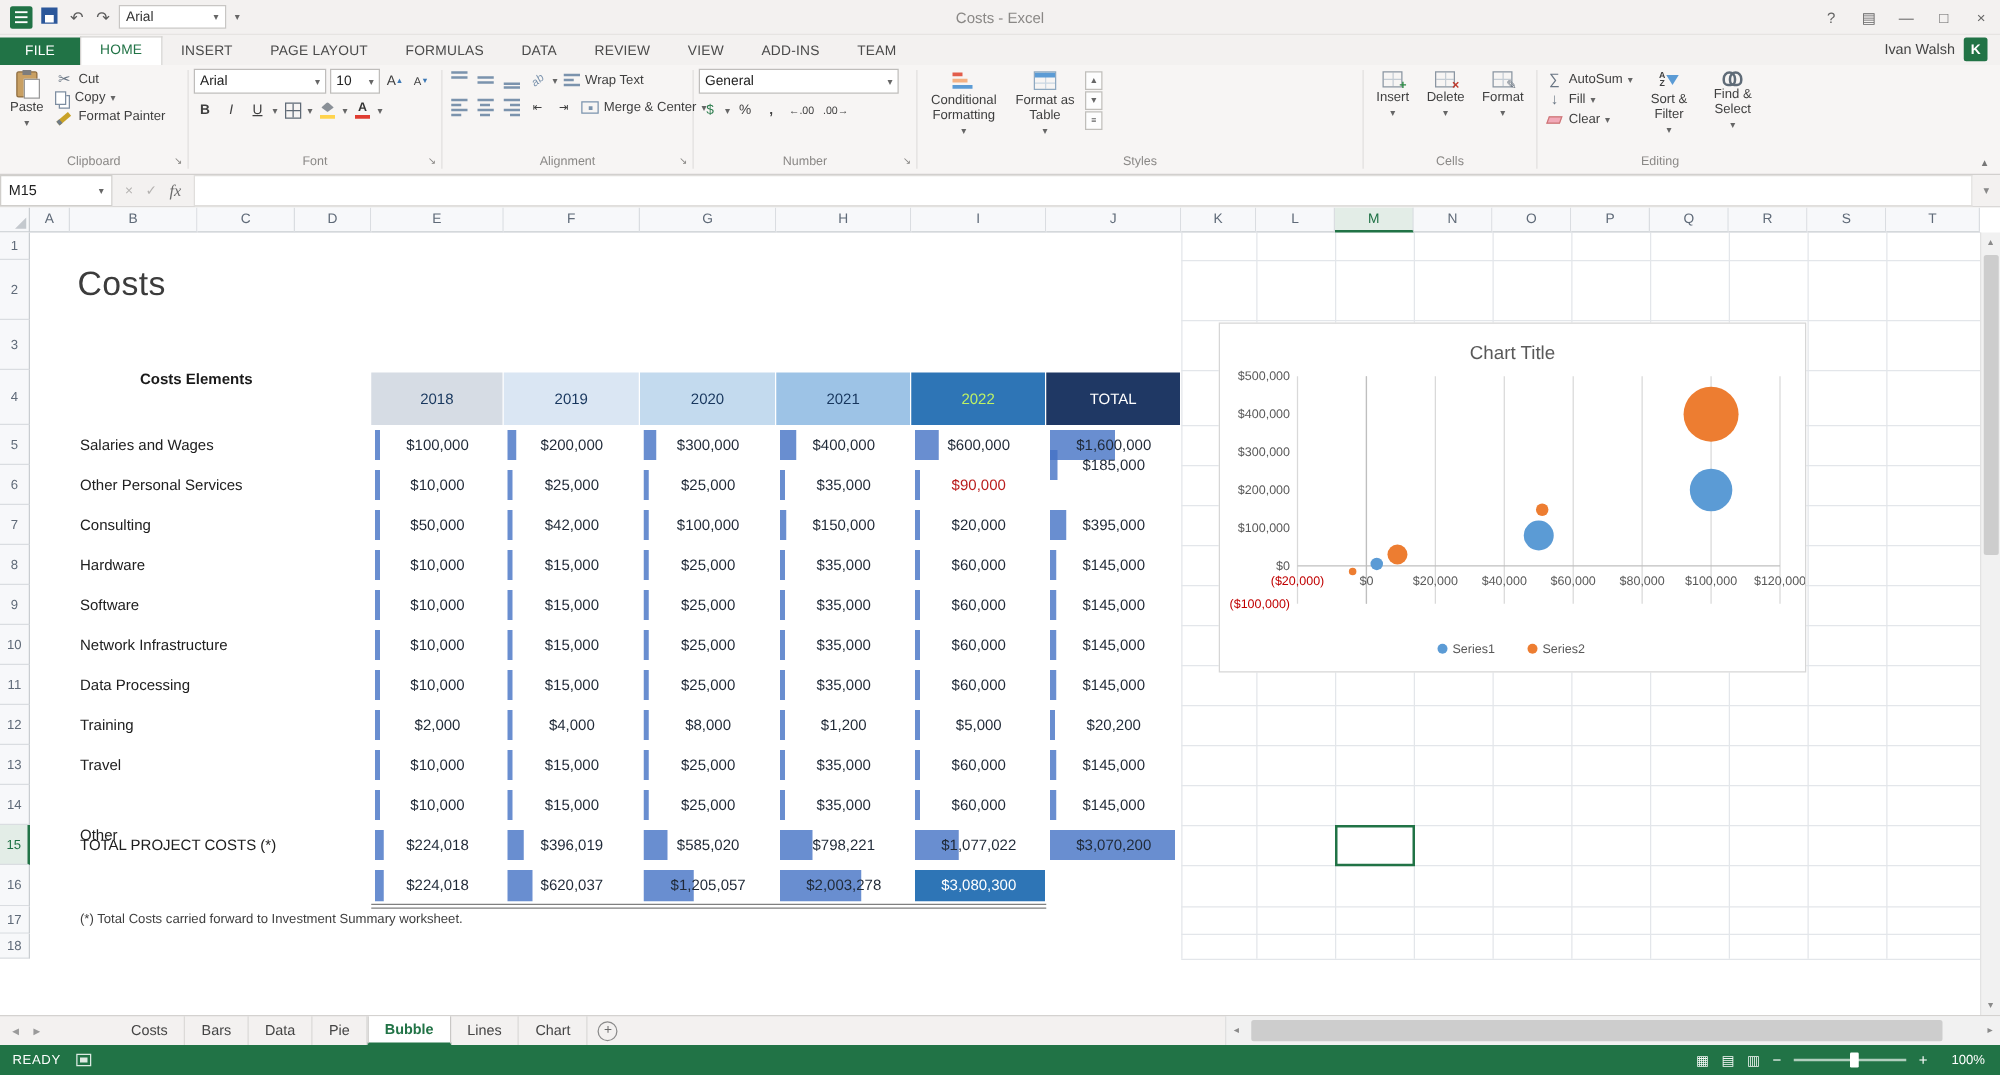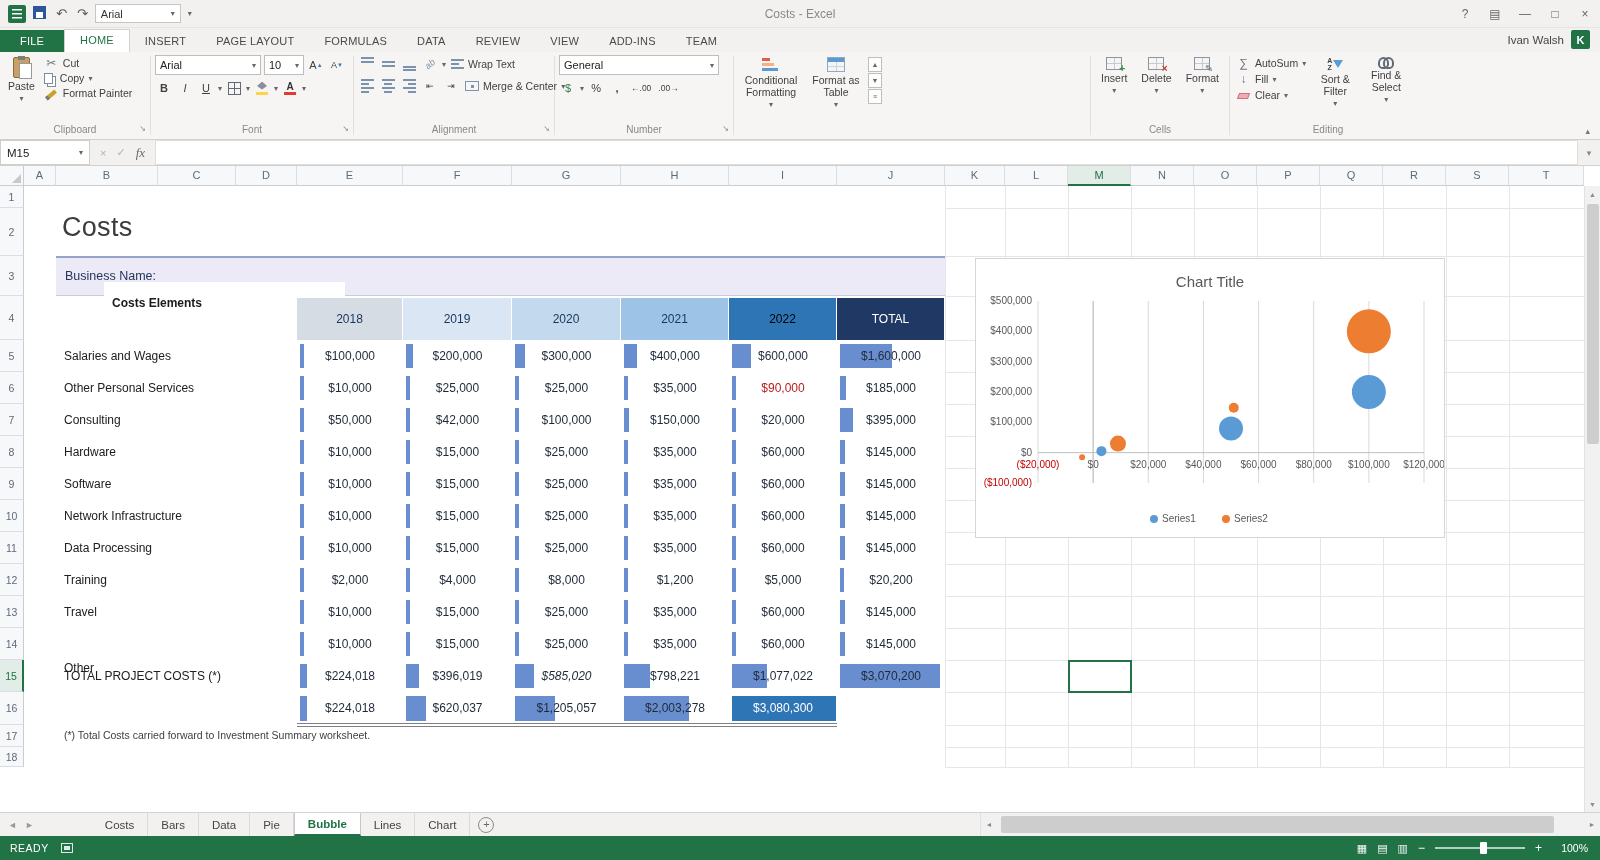--- a/index.html
+++ b/index.html
@@ -389,20 +389,21 @@
           <span class="ico-fat"></span>
           <span>Format as Table</span>
           <span class="dd">▾</span>
         </div>
         <div class="galarrows">
           <span>▲</span>
           <span>▼</span>
           <span>≡</span>
         </div>
       </div>
+      <div class="rg-label"><span>Styles</span></div>
     </div>
     <div class="rgdiv"></div>
 
     <div class="rgroup" style="width:138px">
       <div class="rg-body" style="justify-content:center;gap:6px;">
         <div class="bigbtn">
           <span class="ico-cells">
               <span class="mark green">+</span>
             </span>
           <span>Insert</span>
@@ -508,28 +509,27 @@
         <div class="glh" style="top: 462px; left: 945px; width: 639px;"></div>
         <div class="glh" style="top: 494px; left: 945px; width: 639px;"></div>
         <div class="glh" style="top: 526px; left: 945px; width: 639px;"></div>
         <div class="glh" style="top: 559px; left: 945px; width: 639px;"></div>
         <div class="glh" style="top: 581px; left: 945px; width: 639px;"></div>
         <div class="glh" style="top: 601px; left: 945px; width: 639px;"></div>
       </div>
 
     <div id="sheetlayer">
       <div class="sh-title">Costs</div>
-      <div class="bizband">Business Name:</div>
       <div class="footnote">(*) Total Costs carried forward to Investment Summary worksheet.</div>
     <div class="th-label" style="left: 56px; top: 116px; width: 241px; height: 42px; line-height: 42px; margin-left: 48px;">Costs Elements</div>
         <div class="th-year" style="left: 297px; top: 132px; width: 105px; height: 42px; line-height: 42px; background: rgb(214, 220, 228); color: rgb(23, 54, 93);">2018</div>
         <div class="th-year" style="left: 403px; top: 132px; width: 108px; height: 42px; line-height: 42px; background: rgb(218, 230, 243); color: rgb(23, 54, 93);">2019</div>
         <div class="th-year" style="left: 512px; top: 132px; width: 108px; height: 42px; line-height: 42px; background: rgb(195, 218, 238); color: rgb(23, 54, 93);">2020</div>
         <div class="th-year" style="left: 621px; top: 132px; width: 107px; height: 42px; line-height: 42px; background: rgb(157, 195, 230); color: rgb(23, 54, 93);">2021</div>
-        <div class="th-year" style="left: 729px; top: 132px; width: 107px; height: 42px; line-height: 42px; background: rgb(46, 117, 182); color: #000000;">2022</div>
+        <div class="th-year" style="left: 729px; top: 132px; width: 107px; height: 42px; line-height: 42px; background: rgb(46, 117, 182); color: #bef264;">2022</div>
         <div class="th-year" style="left: 837px; top: 132px; width: 107px; height: 42px; line-height: 42px; background: rgb(31, 56, 100); color: rgb(255, 255, 255);">TOTAL</div>
         <div class="rlabel" style="left: 64px; top: 174px; height: 32px; line-height: 32px;">Salaries and Wages</div>
         <div class="vcell" style="left: 298px; top: 174px; width: 104px; height: 32px;">
           <div class="vbar" style="width: 4px; background: rgba(68, 114, 196, 0.8);"></div>
           <div class="vtext" style="line-height: 32px; color: rgb(31, 41, 55);">$100,000</div>
         </div>
         <div class="vcell" style="left: 404px; top: 174px; width: 107px; height: 32px;">
           <div class="vbar" style="width: 7px; background: rgba(68, 114, 196, 0.8);"></div>
           <div class="vtext" style="line-height: 32px; color: rgb(31, 41, 55);">$200,000</div>
         </div>
@@ -563,21 +563,21 @@
           <div class="vtext" style="line-height: 32px; color: rgb(31, 41, 55);">$25,000</div>
         </div>
         <div class="vcell" style="left: 622px; top: 206px; width: 106px; height: 32px;">
           <div class="vbar" style="width: 4px; background: rgba(68, 114, 196, 0.8);"></div>
           <div class="vtext" style="line-height: 32px; color: rgb(31, 41, 55);">$35,000</div>
         </div>
         <div class="vcell" style="left: 730px; top: 206px; width: 106px; height: 32px;">
           <div class="vbar" style="width: 4px; background: rgba(68, 114, 196, 0.8);"></div>
           <div class="vtext" style="line-height: 32px; color: #b91c1c;">$90,000</div>
         </div>
-        <div class="vcell" style="left: 838px; top: 206px; width: 106px; height: 32px;">
+        <div class="vcell" style="left: 838px; top: 190px; width: 106px; height: 32px;">
           <div class="vbar" style="width: 6px; background: rgba(68, 114, 196, 0.8);"></div>
           <div class="vtext" style="line-height: 32px; color: rgb(31, 41, 55);">$185,000</div>
         </div>
         <div class="rlabel" style="left: 64px; top: 238px; height: 32px; line-height: 32px;">Consulting</div>
         <div class="vcell" style="left: 298px; top: 238px; width: 104px; height: 32px;">
           <div class="vbar" style="width: 4px; background: rgba(68, 114, 196, 0.8);"></div>
           <div class="vtext" style="line-height: 32px; color: rgb(31, 41, 55);">$50,000</div>
         </div>
         <div class="vcell" style="left: 404px; top: 238px; width: 107px; height: 32px;">
           <div class="vbar" style="width: 4px; background: rgba(68, 114, 196, 0.8);"></div>
@@ -778,21 +778,21 @@
         <div class="vcell" style="left: 298px; top: 494px; width: 104px; height: 32px;">
           <div class="vbar" style="width: 7px; background: rgba(68, 114, 196, 0.8);"></div>
           <div class="vtext" style="line-height: 32px; color: rgb(31, 41, 55);">$224,018</div>
         </div>
         <div class="vcell" style="left: 404px; top: 494px; width: 107px; height: 32px;">
           <div class="vbar" style="width: 13px; background: rgba(68, 114, 196, 0.8);"></div>
           <div class="vtext" style="line-height: 32px; color: rgb(31, 41, 55);">$396,019</div>
         </div>
         <div class="vcell" style="left: 513px; top: 494px; width: 107px; height: 32px;">
           <div class="vbar" style="width: 19px; background: rgba(68, 114, 196, 0.8);"></div>
-          <div class="vtext" style="line-height: 32px; color: rgb(31, 41, 55); font-style: italic;">$585,020</div>
+          <div class="vtext" style="line-height: 32px; color: rgb(31, 41, 55);">$585,020</div>
         </div>
         <div class="vcell" style="left: 622px; top: 494px; width: 106px; height: 32px;">
           <div class="vbar" style="width: 26px; background: rgba(68, 114, 196, 0.8);"></div>
           <div class="vtext" style="line-height: 32px; color: rgb(31, 41, 55);">$798,221</div>
         </div>
         <div class="vcell" style="left: 730px; top: 494px; width: 106px; height: 32px;">
           <div class="vbar" style="width: 35px; background: rgba(68, 114, 196, 0.8);"></div>
           <div class="vtext" style="line-height: 32px; color: rgb(31, 41, 55);">$1,077,022</div>
         </div>
         <div class="vcell" style="left: 838px; top: 494px; width: 106px; height: 32px;">

